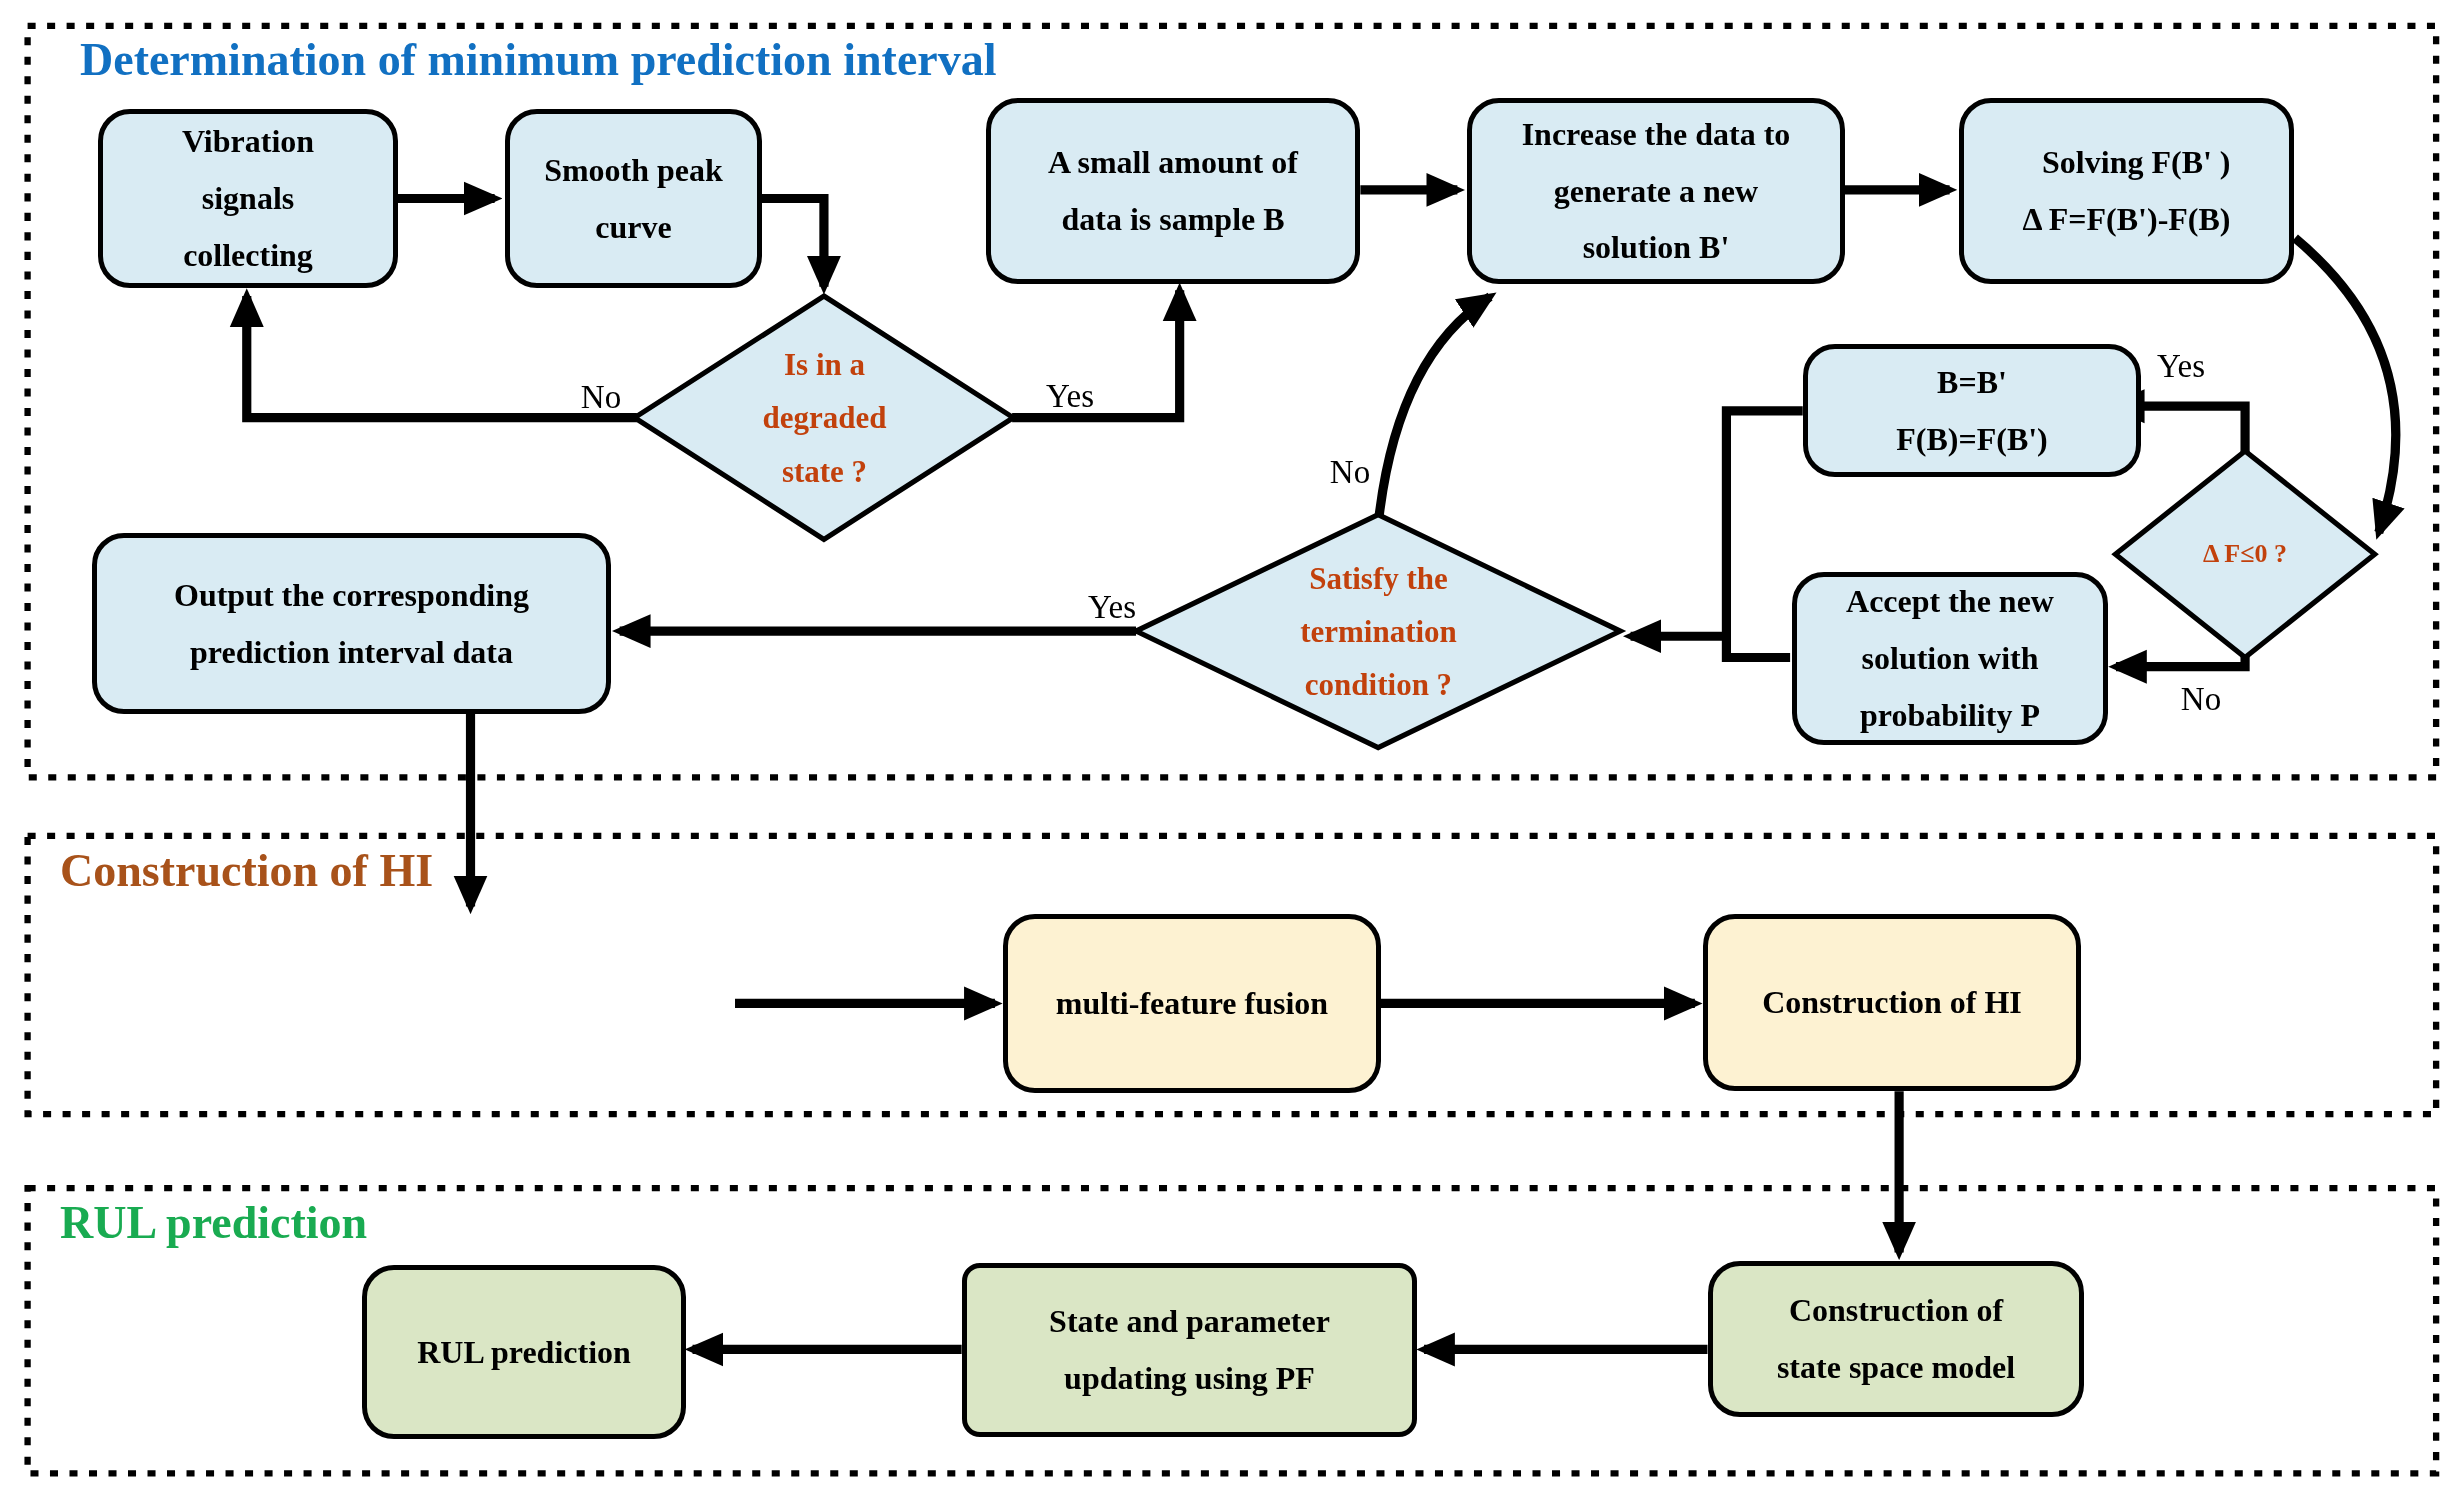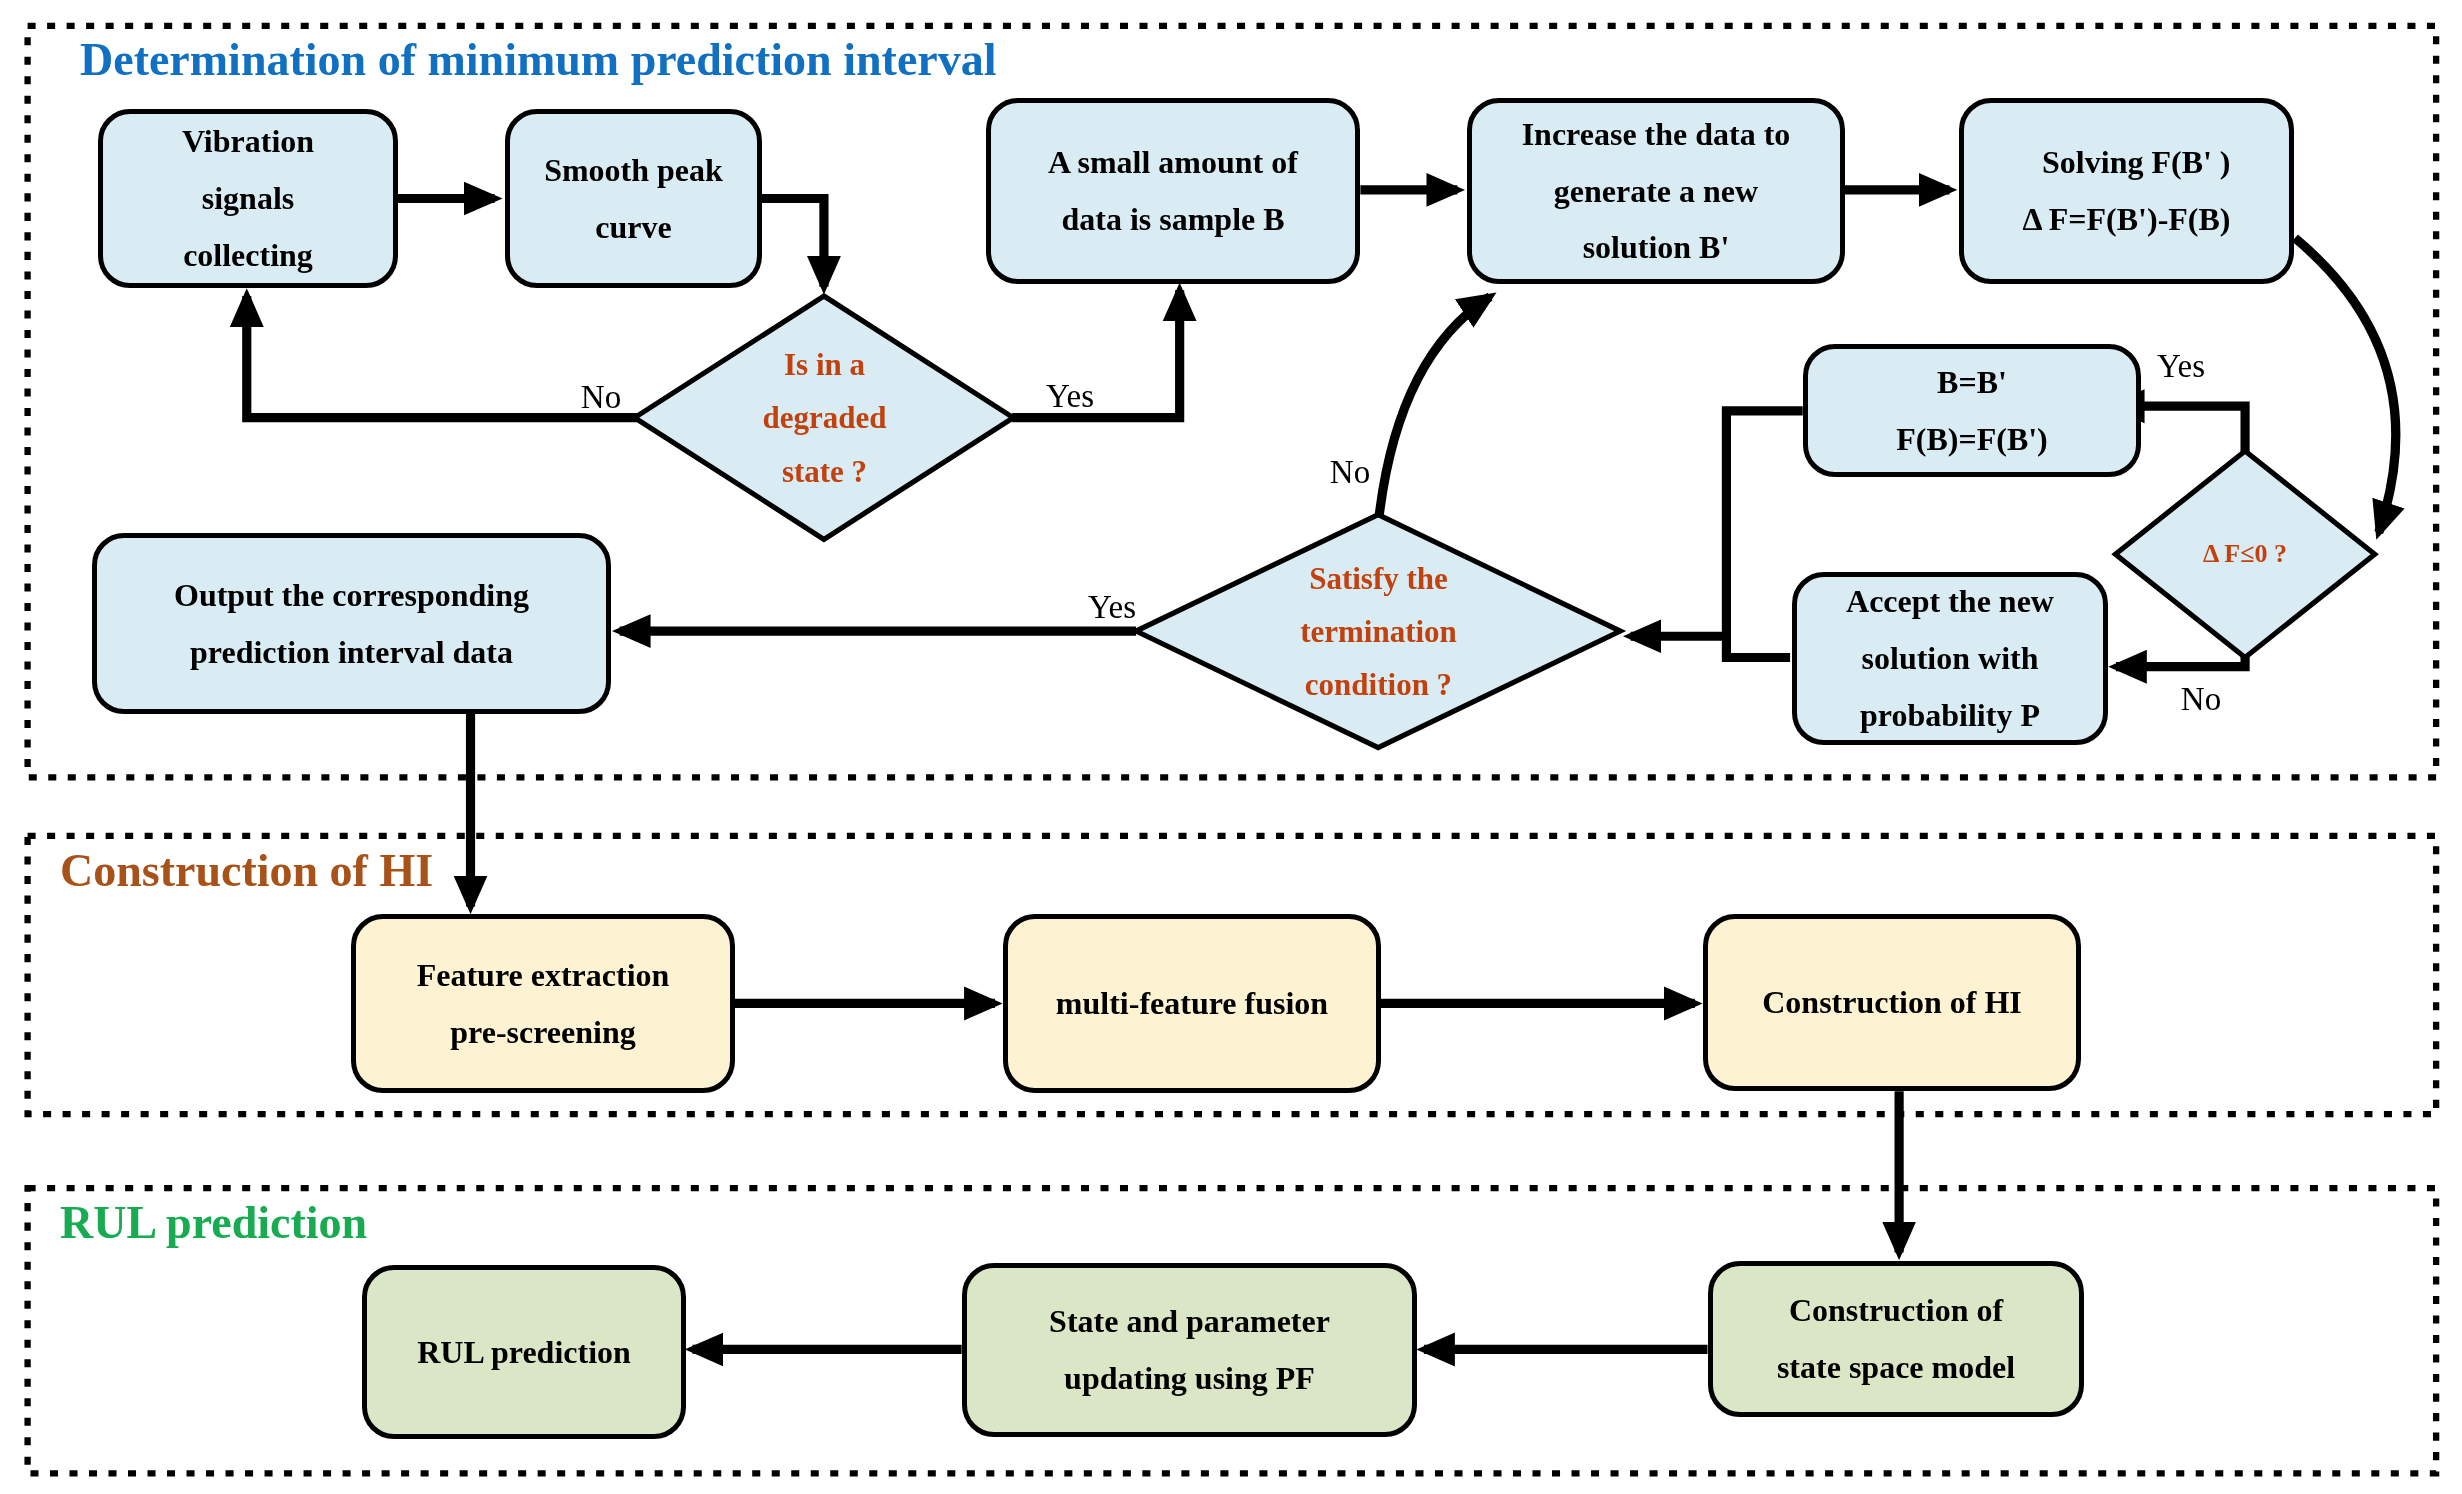--- a/index.html
+++ b/index.html
@@ -82,27 +82,25 @@
   <div class="node blue" style="left:1959px;top:98px;width:335px;height:186px;text-align:right;">Solving F(B' )
 Δ F=F(B')-F(B)</div>
   <div class="node blue" style="left:92px;top:533px;width:519px;height:181px;">Output the corresponding
 prediction interval data</div>
   <div class="node blue" style="left:1803px;top:344px;width:338px;height:133px;">B=B'
 F(B)=F(B')</div>
   <div class="node blue" style="left:1792px;top:572px;width:316px;height:173px;">Accept the new
 solution with
 probability P</div>
 
-  <div class="node yellow" style="left:351px;top:914px;width:384px;height:179px;">Feature extraction
-pre-screening</div>
   <div class="node yellow" style="left:1003px;top:914px;width:378px;height:179px;">multi-feature fusion</div>
   <div class="node yellow" style="left:1703px;top:914px;width:378px;height:177px;">Construction of HI</div>
 
   <div class="node green" style="left:362px;top:1265px;width:324px;height:174px;">RUL prediction</div>
-  <div class="node green" style="left:962px;top:1263px;width:455px;height:174px;">State and parameter
+  <div class="node green" style="left:962px;top:1263px;width:455px;height:174px;border-radius:18px;">State and parameter
 updating using PF</div>
   <div class="node green" style="left:1708px;top:1261px;width:376px;height:156px;">Construction of
 state space model</div>
 
   <div class="dlabel" style="left:681px;top:330px;width:287px;height:176px;">Is in a
 degraded
 state ?</div>
   <div class="dlabel" style="left:1218px;top:537px;width:321px;height:189px;">Satisfy the
 termination
 condition ?</div>

